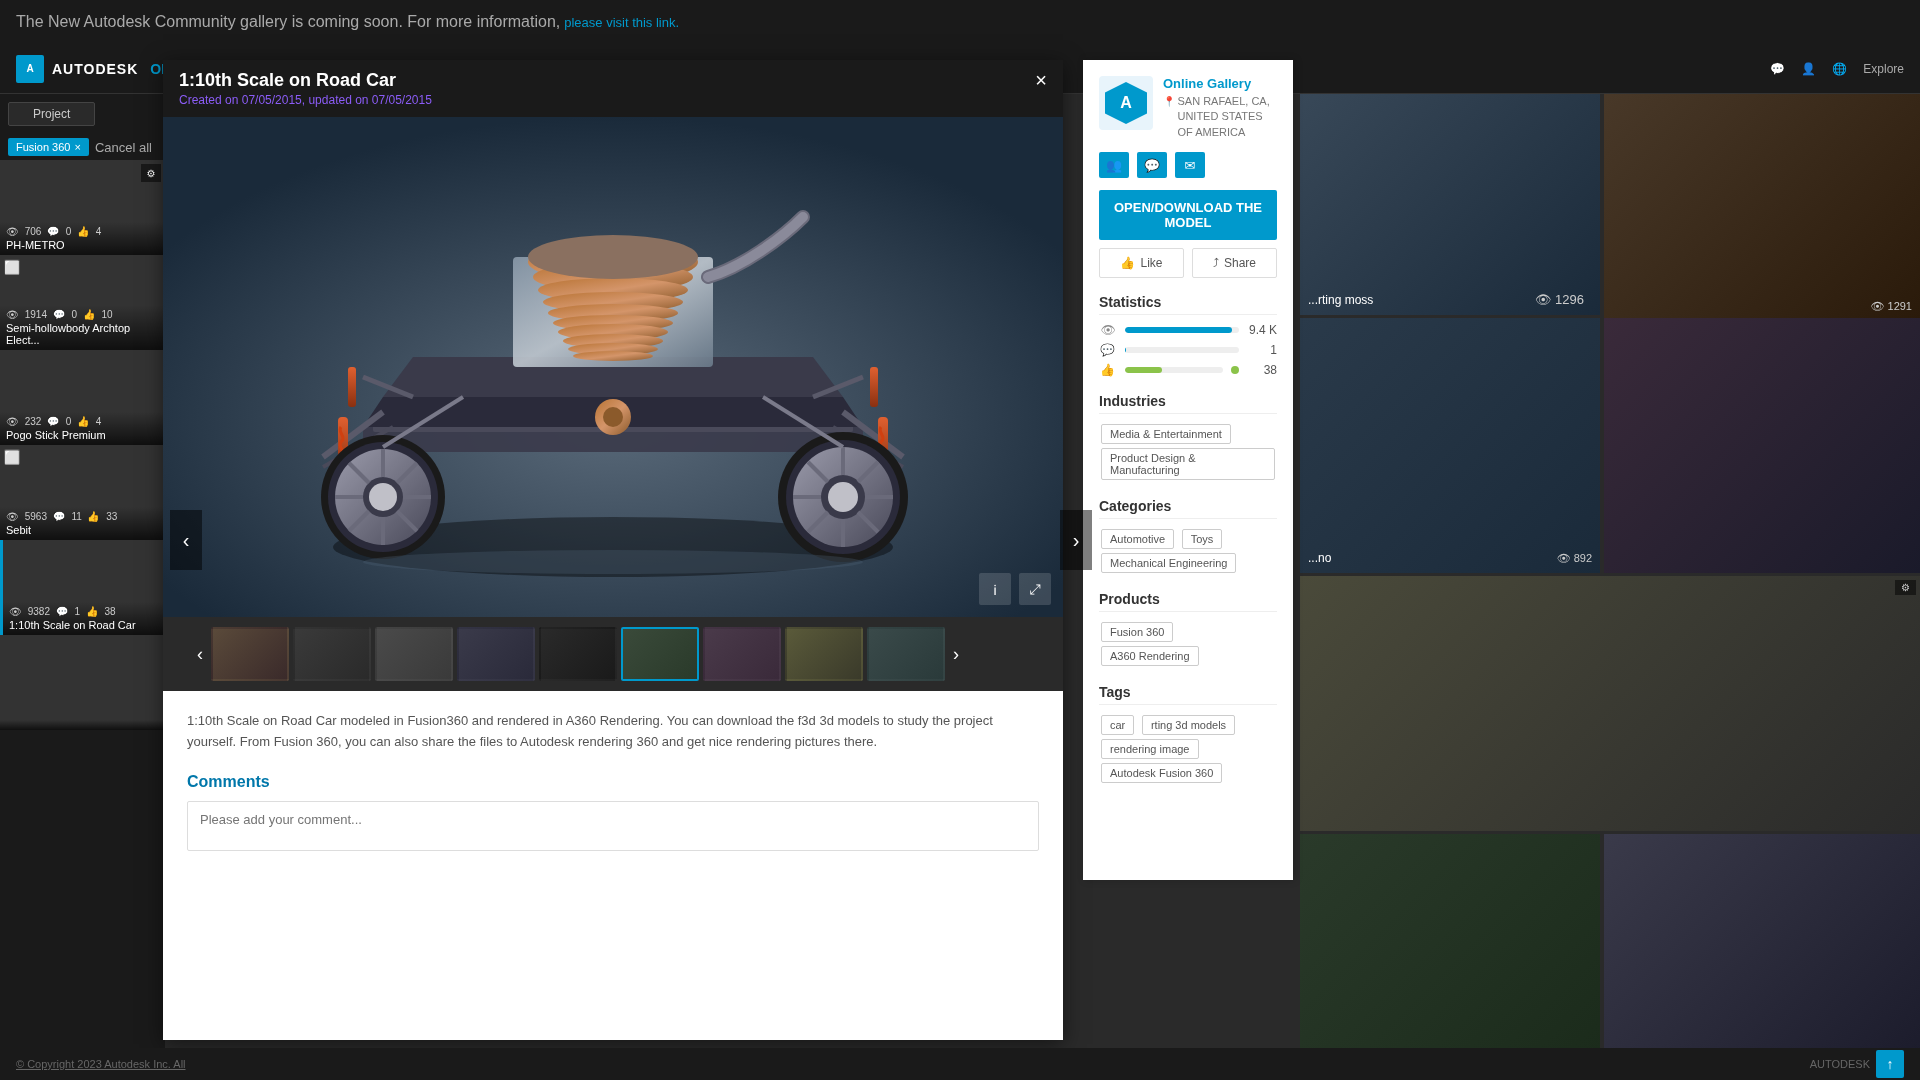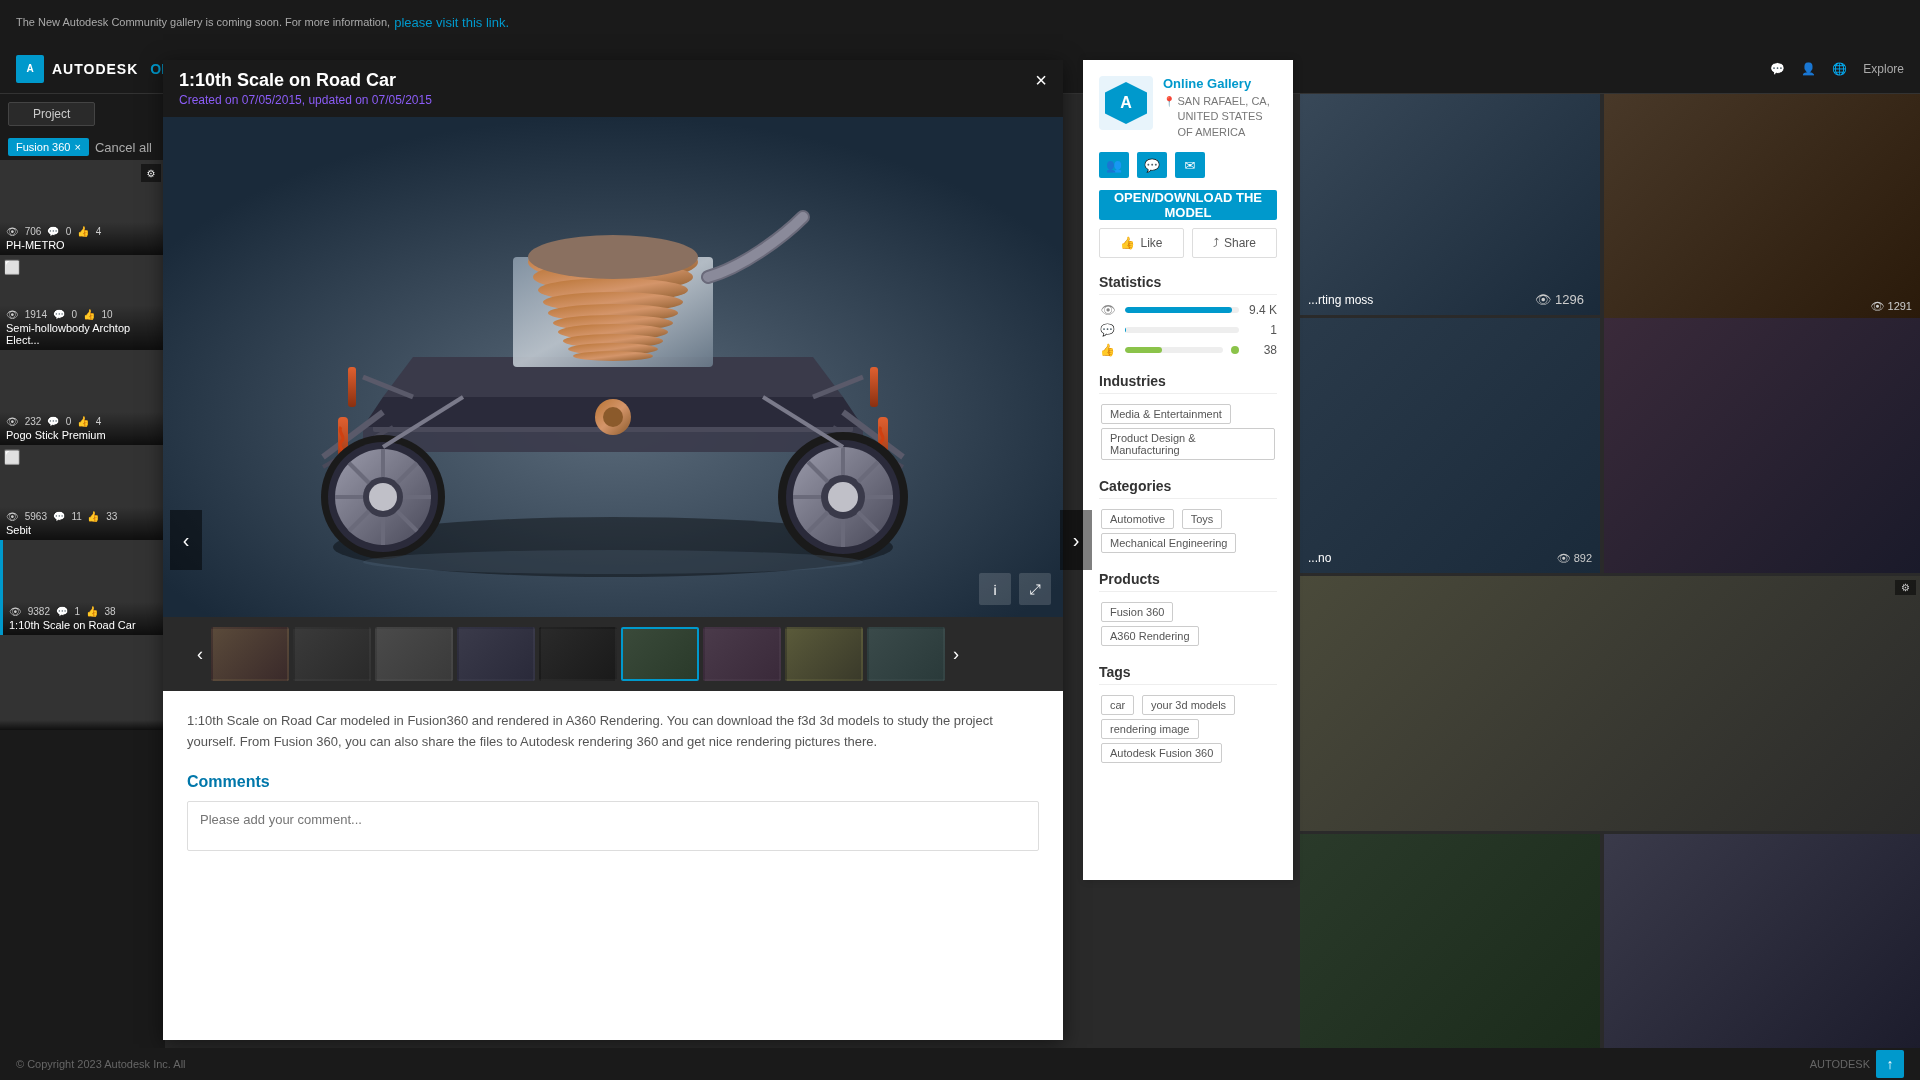--- a/index.html
+++ b/index.html
@@ -10,21 +10,21 @@
       position: absolute; top: 0; left: 0; width: 1920px; height: 1080px;
       background: #2a2a2a;
     }
 
     
     .notification-bar {
       position: absolute; top: 0; left: 0; width: 1920px; height: 44px;
       background: #1a1a1a; display: flex; align-items: center; padding: 0 16px;
       z-index: 10;
     }
-    .notification-bar span { color: #aaa; font-size: 11px; }
+    .notification-bar span { color: #aaa; font-size: 16px; }
     .notification-bar a { color: #0099cc; text-decoration: none; }
 
     
     .autodesk-header {
       position: absolute; top: 44px; left: 0; width: 1920px; height: 50px;
       background: #1a1a1a; display: flex; align-items: center; padding: 0 16px;
       z-index: 10; border-bottom: 1px solid #333;
     }
     .autodesk-logo { display: flex; align-items: center; gap: 8px; }
     .autodesk-logo-icon { width: 28px; height: 28px; background: #0099cc; display: flex; align-items: center; justify-content: center; border-radius: 2px; }
@@ -108,21 +108,21 @@
       background: white; z-index: 20; box-shadow: 2px 0 8px rgba(0,0,0,0.2); padding: 16px;
     }
 
     .gallery-info { display: flex; gap: 10px; align-items: flex-start; margin-bottom: 12px; }
     .gallery-logo { width: 54px; height: 54px; background: #e8f4fb; border-radius: 4px; display: flex; align-items: center; justify-content: center; flex-shrink: 0; }
     .gallery-name { color: #0099cc; font-size: 13px; font-weight: bold; }
     .gallery-location { color: #777; font-size: 11px; display: flex; align-items: flex-start; gap: 2px; margin-top: 3px; line-height: 1.4; }
     .gallery-actions { display: flex; gap: 8px; margin-top: 8px; }
     .gallery-action-btn { width: 30px; height: 26px; background: #0099cc; border: none; cursor: pointer; border-radius: 2px; color: white; font-size: 13px; display: flex; align-items: center; justify-content: center; }
 
-    .open-btn { width: 100%; background: #0099cc; color: white; border: none; font-size: 13px; font-weight: bold; cursor: pointer; border-radius: 2px; margin: 12px 0 8px; }
+    .open-btn { width: 100%; background: #0099cc; color: white; border: none; padding: 10px; font-size: 13px; font-weight: bold; cursor: pointer; border-radius: 2px; margin: 12px 0 8px; }
     .action-row { display: flex; gap: 8px; }
     .like-btn { flex: 1; background: white; border: 1px solid #ddd; padding: 7px; cursor: pointer; border-radius: 2px; display: flex; align-items: center; justify-content: center; gap: 5px; font-size: 12px; color: #555; }
     .share-btn { flex: 1; background: white; border: 1px solid #ddd; padding: 7px; cursor: pointer; border-radius: 2px; display: flex; align-items: center; justify-content: center; gap: 5px; font-size: 12px; color: #555; }
 
     .section-title { font-size: 14px; font-weight: bold; color: #333; margin: 16px 0 8px; border-bottom: 1px solid #eee; padding-bottom: 4px; }
 
     .stat-row { display: flex; align-items: center; gap: 8px; margin-bottom: 6px; }
     .stat-icon { width: 18px; height: 14px; display: flex; align-items: center; justify-content: center; color: #888; font-size: 12px; }
     .stat-bar-wrap { flex: 1; height: 6px; background: #eee; border-radius: 3px; overflow: hidden; }
     .stat-bar { height: 100%; background: #0099cc; border-radius: 3px; }
@@ -150,21 +150,21 @@
       display: flex; align-items: center; justify-content: center;
       color: white; font-size: 20px; cursor: pointer; border: none;
     }
 
     
     .copyright-bar {
       position: absolute; bottom: 0; left: 0; width: 1920px; height: 32px;
       background: #1a1a1a; z-index: 30; display: flex; align-items: center;
       padding: 0 16px; justify-content: space-between;
     }
-    .copyright-text { color: #666; font-size: 11px; }
+    .copyright-text { color: #666; font-size: 11px; text-decoration: underline; }
     .autodesk-footer { color: #666; font-size: 11px; display: flex; align-items: center; gap: 6px; }
     .scroll-top-btn { width: 28px; height: 28px; background: #0099cc; color: white; display: flex; align-items: center; justify-content: center; cursor: pointer; border: none; font-size: 14px; border-radius: 2px; }
   </style>
 </head>
 <body>
 
 <div class="bg-overlay"></div>
 
 <div class="notification-bar">
   <span>The New Autodesk Community gallery is coming soon. For more information,</span>
@@ -543,21 +543,21 @@
   <div class="section-title">Products</div>
   <div>
     <span class="tag">Fusion 360</span>
     <span class="tag">A360 Rendering</span>
   </div>
 
   
   <div class="section-title">Tags</div>
   <div>
     <span class="tag">car</span>
-    <span class="tag">your 3d models</span>
+    <span class="tag">rting 3d models</span>
     <span class="tag">rendering image</span>
     <span class="tag">Autodesk Fusion 360</span>
   </div>
 </div>
 
 <div class="right-bg-gallery">
 
   <div style="position:absolute;top:0;left:0;width:300px;height:255px;background:linear-gradient(135deg,#3a4a5a,#1a2a3a);overflow:hidden;">
     <div style="position:absolute;bottom:8px;right:16px;color:#ccc;font-size:13px;">👁 1296</div>
     <div style="position:absolute;bottom:8px;left:8px;color:white;font-size:12px;">...rting moss</div>

